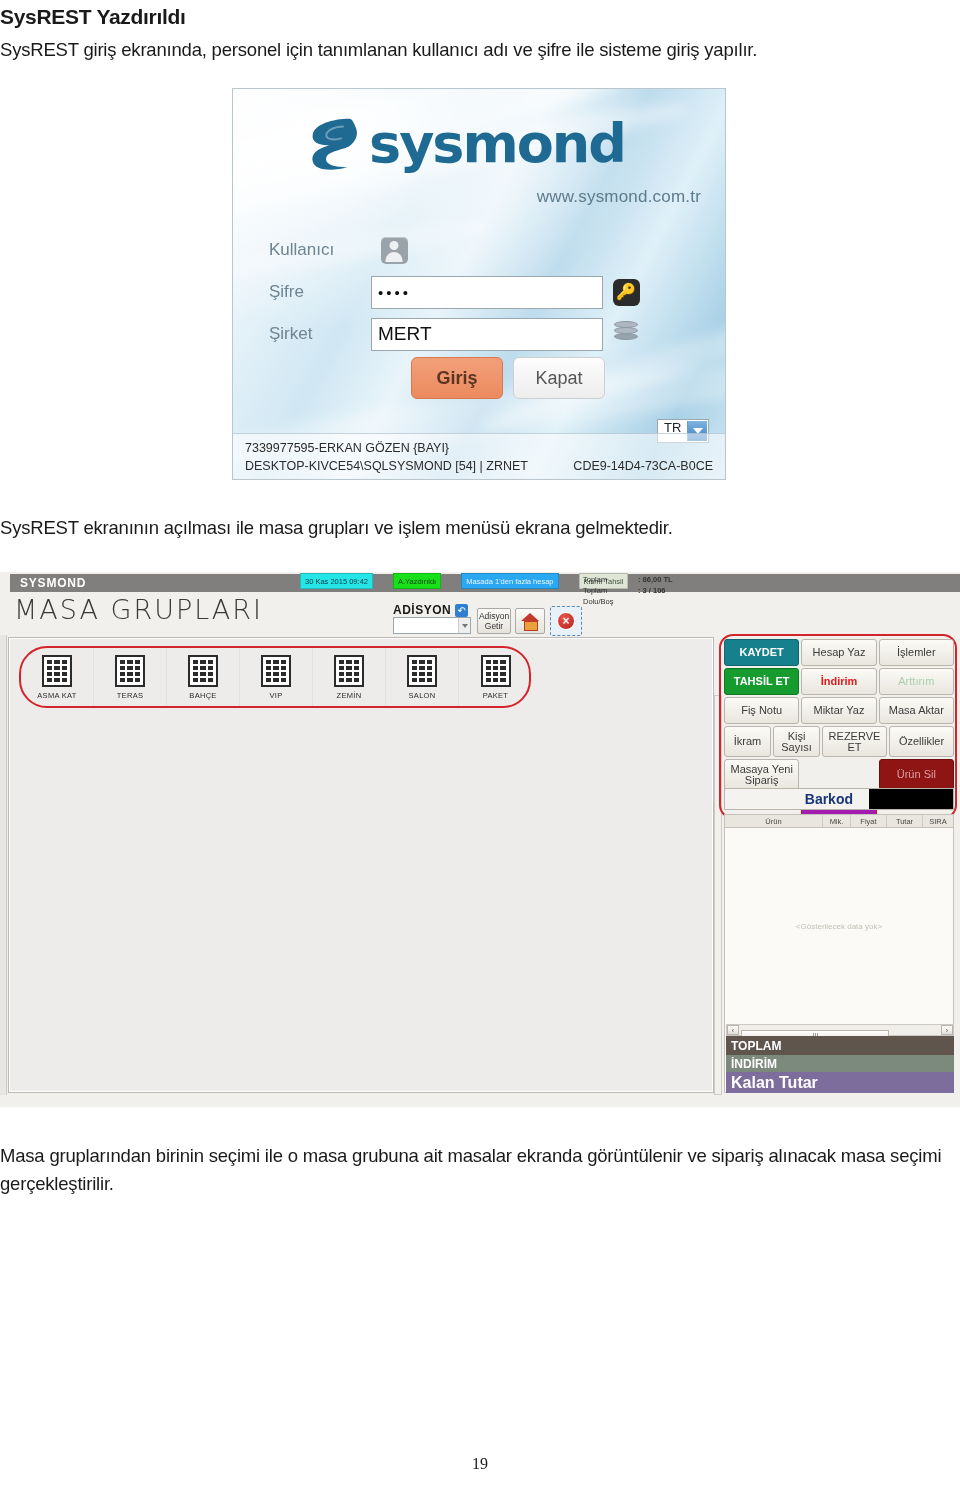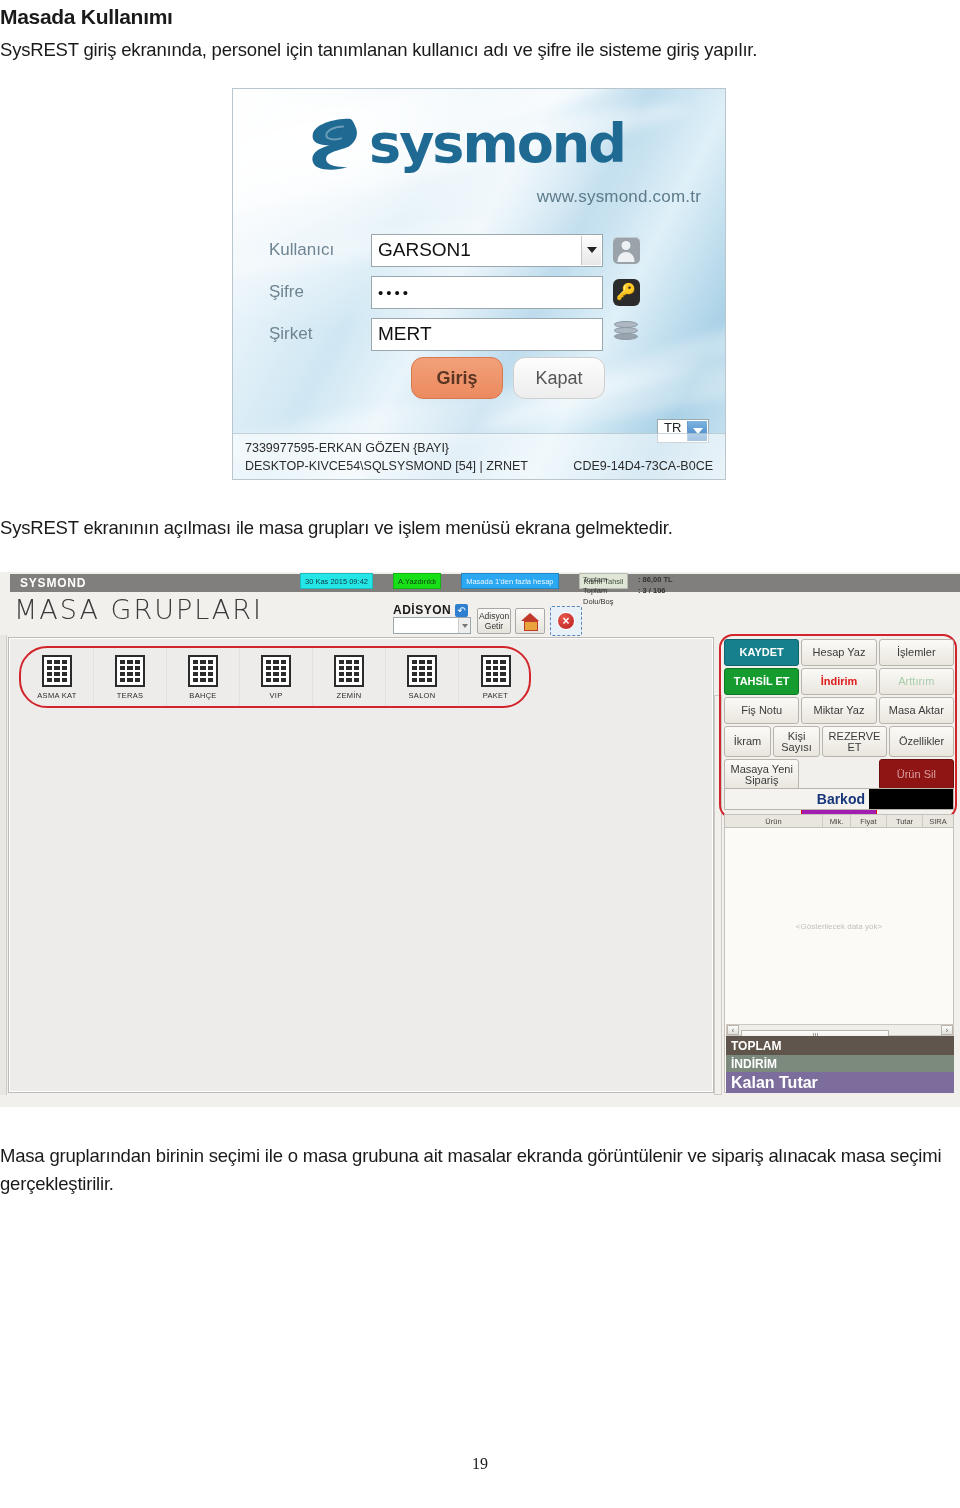--- a/index.html
+++ b/index.html
@@ -93,21 +93,21 @@
   .ico-user::after {content:"";position:absolute;left:50%;bottom:2px;transform:translateX(-50%);width:17px;height:10px;border-radius:9px 9px 0 0;background:#eef1f3;}
   .ico-key   { width:27px;height:27px;border-radius:6px;background:#2b2b2b;display:flex;align-items:center;justify-content:center;color:#fff;font-size:16px;line-height:1; }
   .ico-db    { width:28px;height:26px;position:relative; }
   .ico-db i  { position:absolute;left:2px;width:24px;height:7px;border-radius:50%/50%;background:#aeb8c2;border:1px solid #8e99a4; }
   .ico-db i:nth-child(1){top:0;}
   .ico-db i:nth-child(2){top:6px;}
   .ico-db i:nth-child(3){top:12px;background:#97a3ae;}
 
   .btn-row { position:absolute; left:178px; top:268px; display:flex; gap:10px; }
   .btn {
-    width:92px; height:42px; border-radius:12px;
+    width:92px; height:42px; border-radius:6px;
     display:flex; align-items:center; justify-content:center;
     font-size:18px; font-weight:bold; color:#4a4a4a;
     border:1px solid #cfcfcf;
     background:linear-gradient(#fdfdfd,#ededed);
   }
   .btn.primary {
     background:linear-gradient(#f2a07a,#ec8a5f);
     border-color:#d9774f; color:#5a3522;
   }
   .btn.ghost { font-weight:normal; color:#555; }
@@ -239,21 +239,21 @@
   .ocell.green-t { color:#a9cfae; }
   .ocell.red-bg  { background:#a21caf; color:#ffb3b3; border-color:#d01212;margin-top:48px; }
   .ocell.dred-bg { background:#8f1414; color:#d9a0a0; border-color:#6d0e0e; }
   .ocell.half { flex:0 0 47px; }
 
   .barkod-row {
     position:absolute; left:2px; top:152px; width:230px; height:22px;
     border:1px solid #b9b5ad; background:#f5f3ef;
     display:flex; align-items:center;
   }
-  .barkod-lbl { flex:1; text-align:right; padding-right:4px; font-size:14px; font-weight:bold; color:#17357a; }
+  .barkod-lbl { flex:1; text-align:right; padding-right:16px; font-size:14px; font-weight:bold; color:#17357a; }
   .barkod-in  { width:84px; height:20px; background:#000; }
 
   .grid-hdr {
     position:absolute; left:2px; top:178px; width:230px; height:14px;
     background:#e9e6e0; border:1px solid #c6c2bb; display:flex;
     font-size:7.5px; color:#4a463f;
   }
   .grid-hdr div { display:flex; align-items:center; justify-content:center; border-right:1px solid #cfcbc4; }
   .grid-hdr div:last-child { border-right:none; }
   .gh-urun{flex:1;} .gh-mik{width:28px;} .gh-fiyat{width:36px;} .gh-tutar{width:36px;} .gh-sira{width:30px;}
@@ -286,21 +286,21 @@
     background:#e9e7e3; border-right:1px solid #cfccc7;
   }
   .ops-side-frame {
     position:absolute; left:714px; top:123px; width:8px; height:400px;
     background:#f2f0ec; border:1px solid #cfccc7;
   }
 </style>
 </head>
 <body>
 
-<div class="doc-title">Masada Kullanımı</div>
+<div class="doc-title">SysREST Yazdırıldı</div>
 <div class="para" id="p-intro">SysREST giriş ekranında, personel için tanımlanan kullanıcı adı ve şifre ile sisteme giriş yapılır.</div>
 <div class="para" id="p-mid">SysREST ekranının açılması ile masa grupları ve işlem menüsü ekrana gelmektedir.</div>
 <div class="para" id="p-bot">Masa gruplarından birinin seçimi ile o masa grubuna ait masalar ekranda görüntülenir ve sipariş alınacak masa seçimi gerçekleştirilir.</div>
 <div class="page-num">19</div>
 
 <div id="shot-login">
   <div class="sw sw1"></div>
   <div class="sw sw2"></div>
   <div class="sw sw3"></div>
   <div class="sw sw4"></div>
@@ -312,26 +312,20 @@
       <path d="M40 14 C30 14 22 18 22 23 C22 28 32 28 38 26" fill="none" stroke="#ffffff" stroke-width="2" opacity=".35"></path>
     </svg>
     <span class="logo-text">sysmond</span>
   </div>
   <div class="logo-url">www.sysmond.com.tr</div>
 
   <div class="frm">
 
     <div class="frm-row">
       <div class="frm-lbl">Kullanıcı</div>
-      <div class="frm-ctl combo">
-        <span>GARSON1</span>
-        <span class="caret-box">
-            <i class="caret"></i>
-          </span>
-      </div>
       <div class="frm-ico">
         <div class="ico-user"></div>
       </div>
     </div>
 
     <div class="frm-row">
       <div class="frm-lbl">Şifre</div>
       <div class="frm-ctl">
         <span class="dots">••••</span>
       </div>

